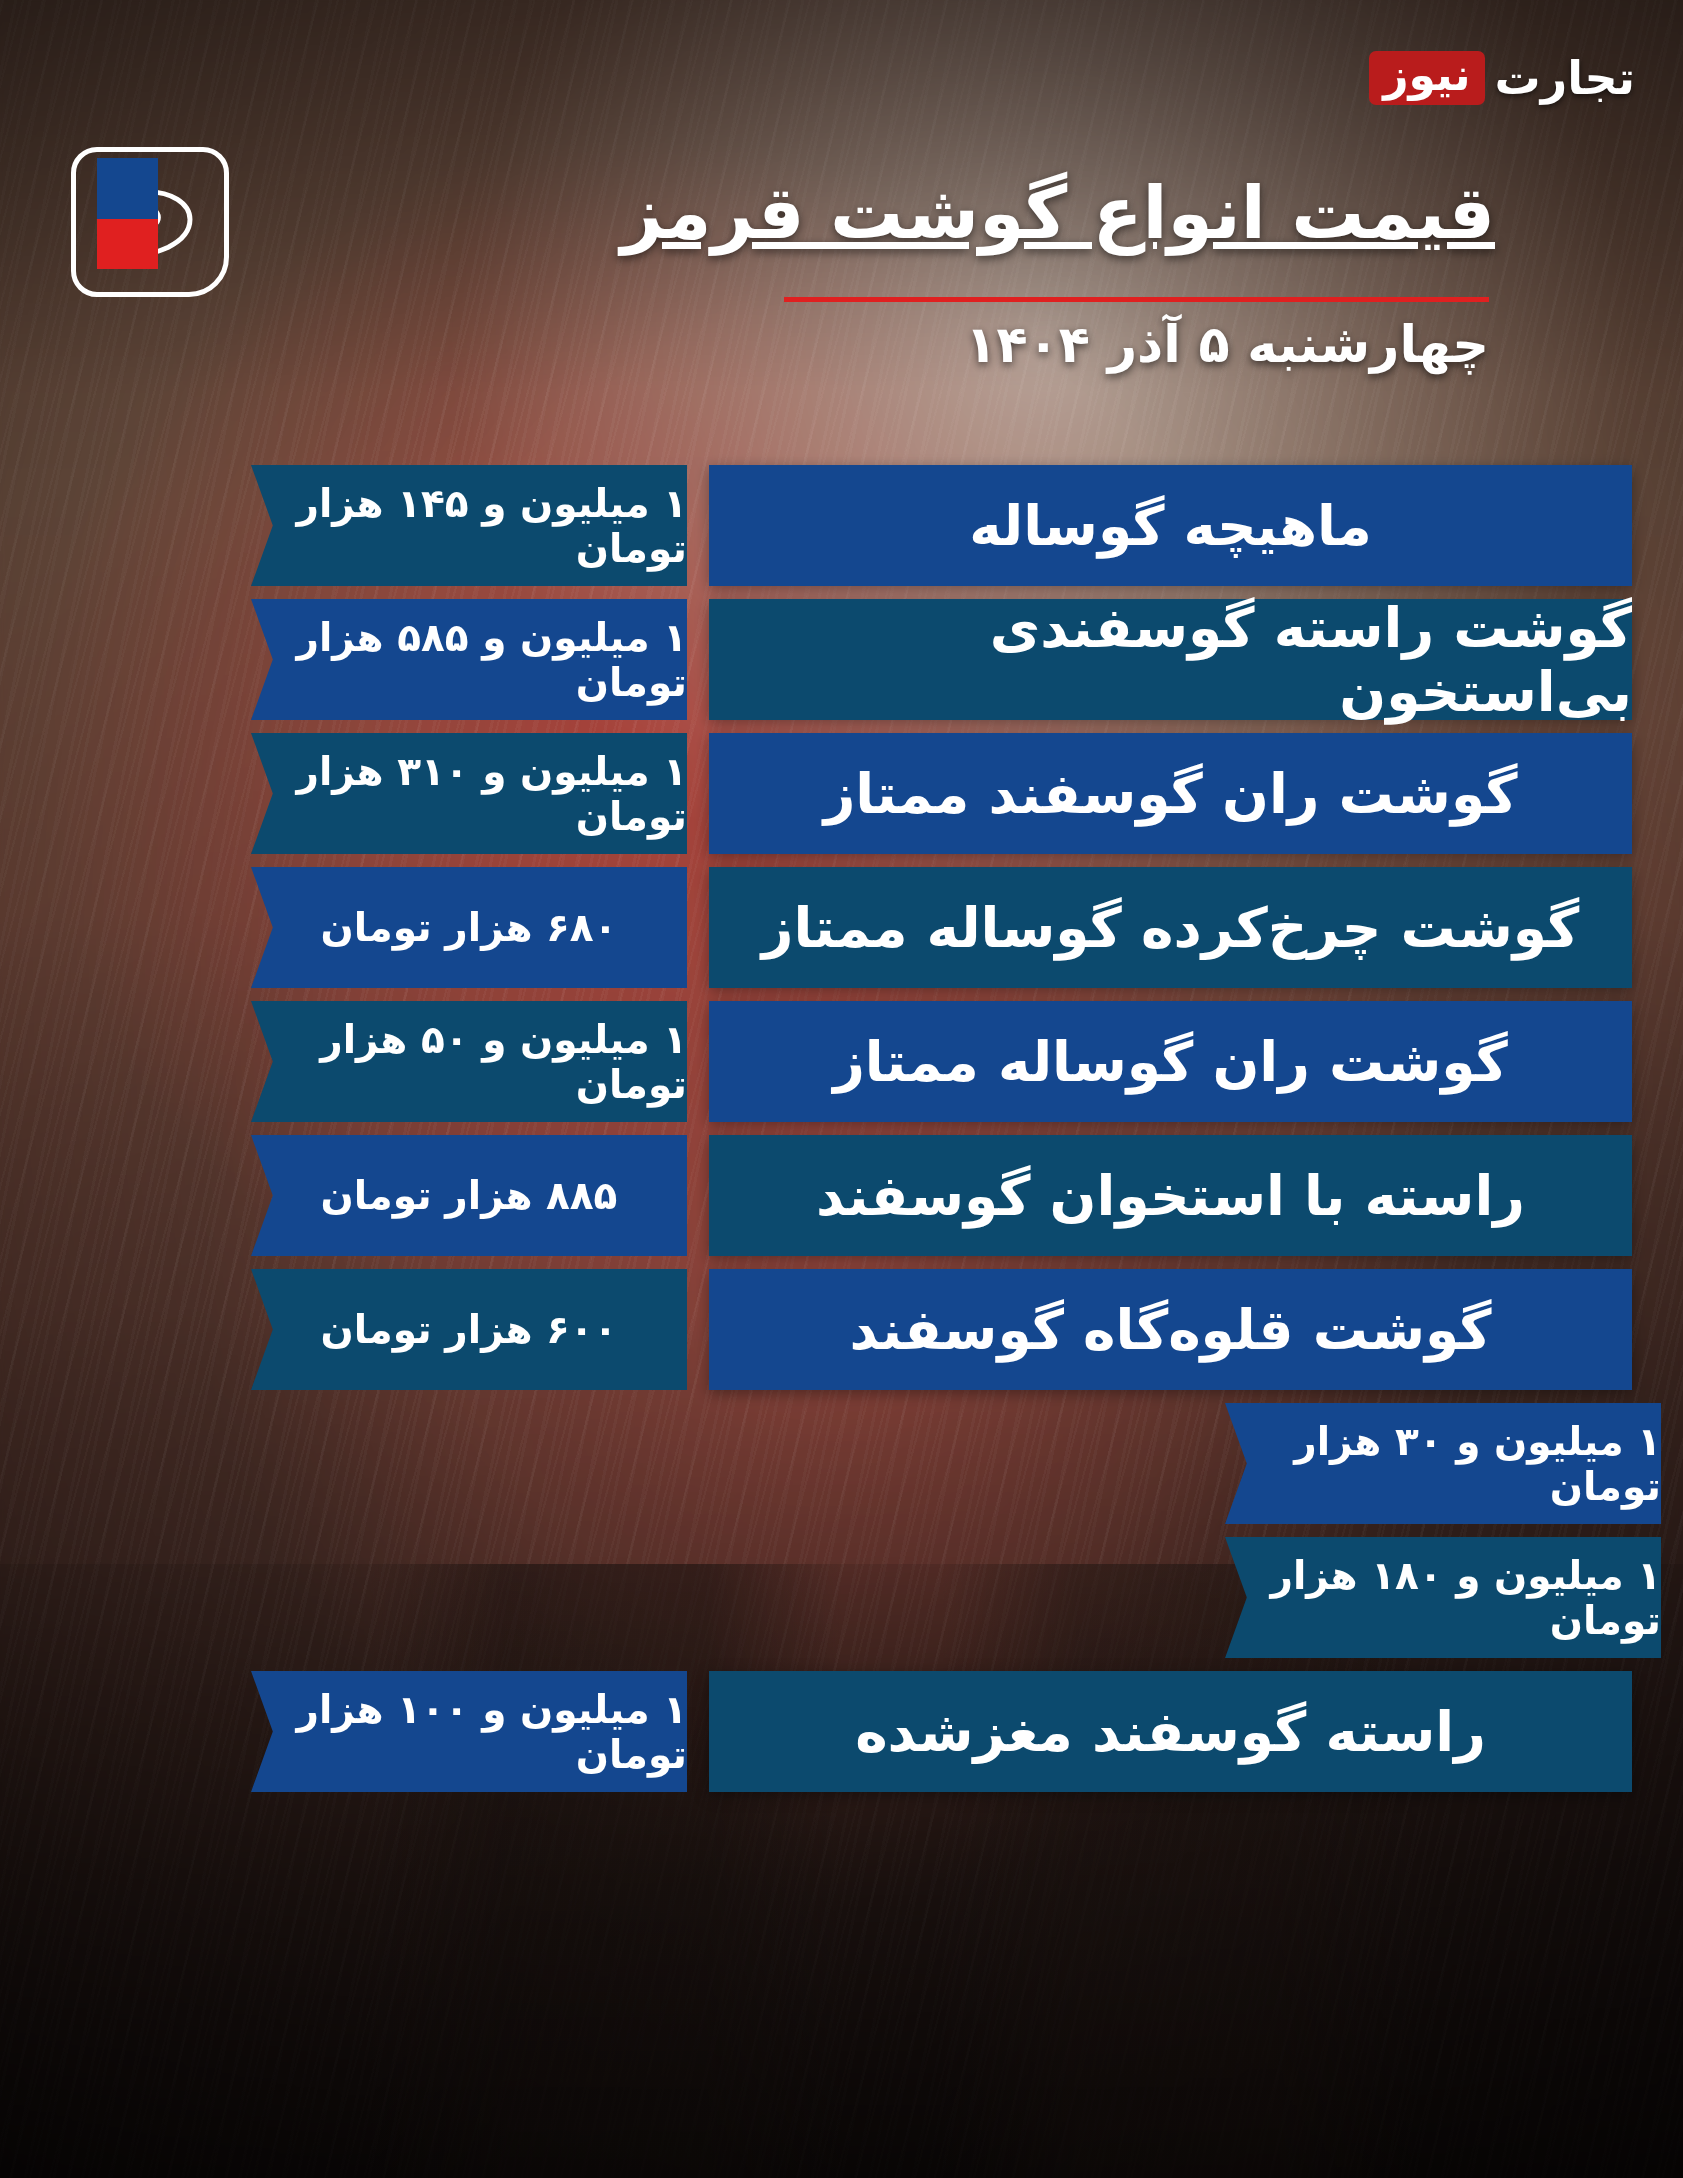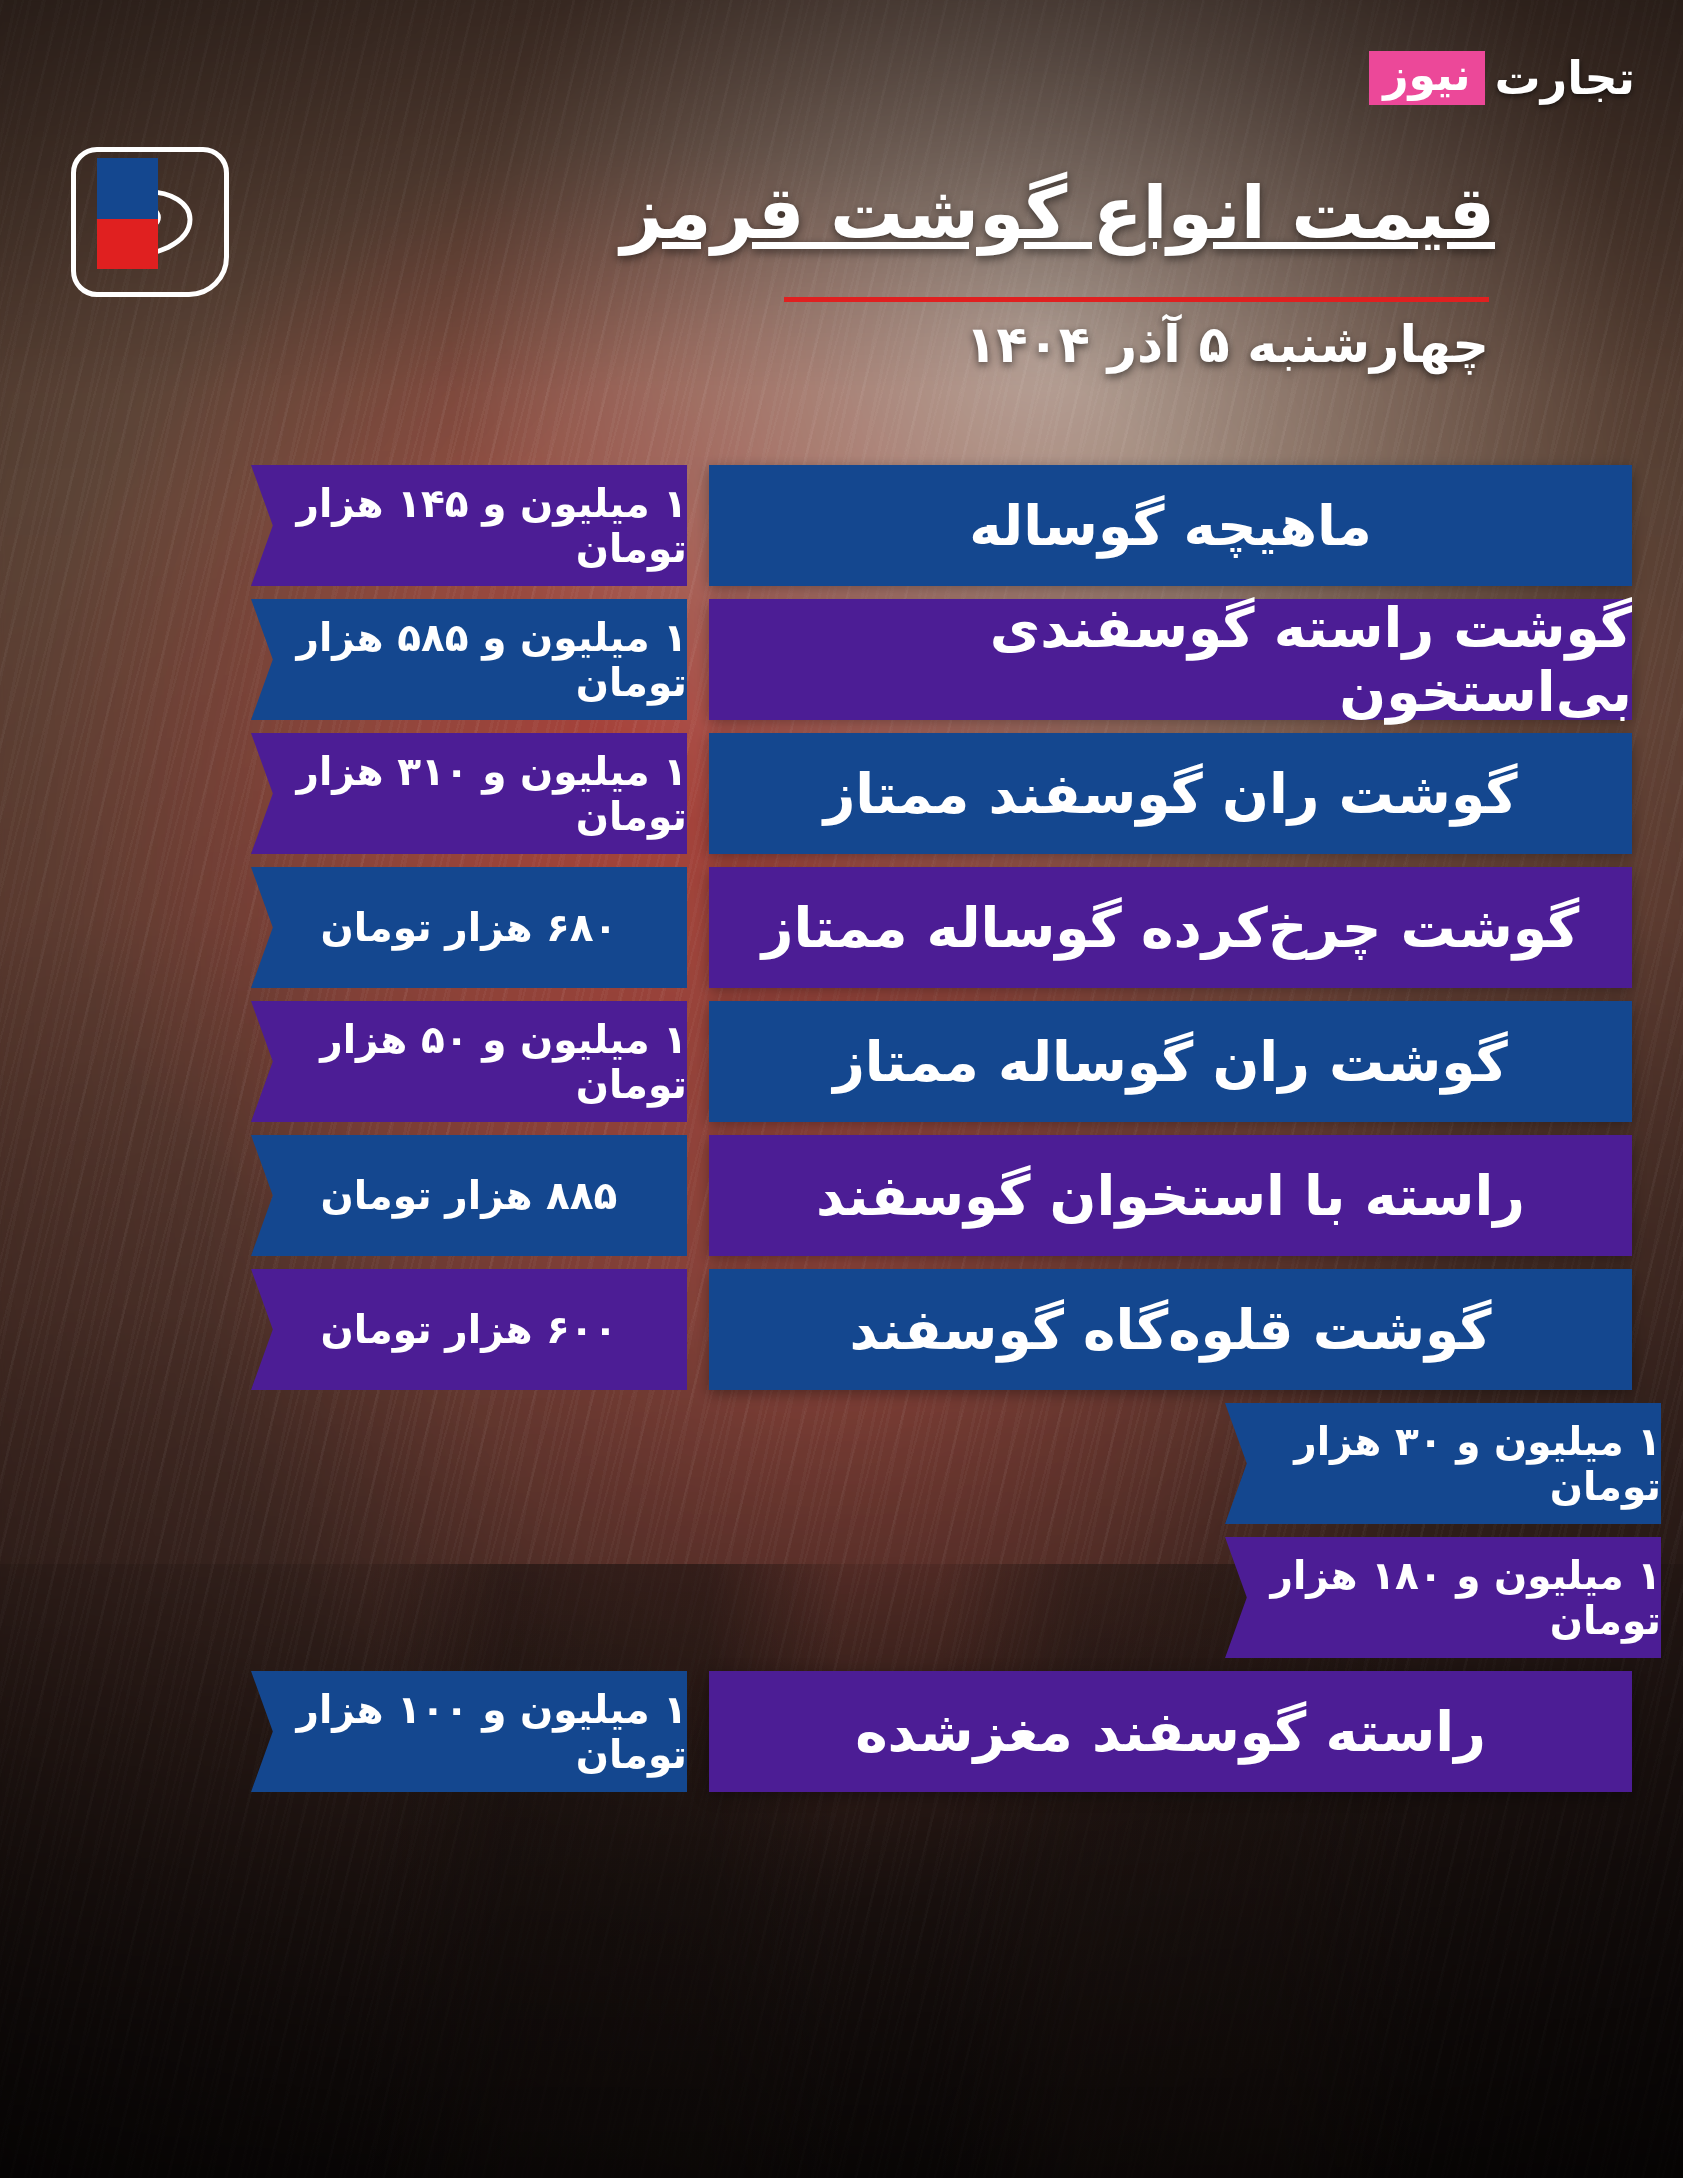--- a/index.html
+++ b/index.html
@@ -75,26 +75,26 @@
     direction: rtl;
   }
   .logo-word {
     color: #ffffff;
     font-size: 46px;
     font-weight: bold;
     letter-spacing: -1px;
     text-shadow: 0 2px 6px rgba(0,0,0,.6);
   }
   .logo-badge {
-    background: #ec4899;
+    background: #b91c1c;
     color: #ffffff;
     font-size: 44px;
     font-weight: bold;
     padding: 2px 14px 8px 14px;
-    border-radius: 0;
+    border-radius: 7px;
     line-height: 1;
   }
 
   .title-flag {
     position: absolute;
     top: 158px;
     right: 1525px;
     width: 61px;
     height: 111px;
   }
@@ -193,21 +193,21 @@
     display: flex;
     align-items: center;
     justify-content: center;
     color: #ffffff;
     font-size: 39px;
     font-weight: bold;
     clip-path: polygon(0% 0%, 100% 0%, 100% 100%, 0% 100%, 5% 50%);
     box-shadow: 0 4px 14px rgba(0,0,0,.35);
   }
   .blue-bg { background: #14478f; }
-  .red-bg  { background: #4c1d95; }
+  .red-bg  { background: #0c4a6e; }
 </style>
 </head>
 <body>
 
 <div class="poster">
 
   <div class="bg"></div>
   <div class="bg-blur"></div>
   <div class="bg-streaks"></div>
   <div class="bg-legs"></div>

